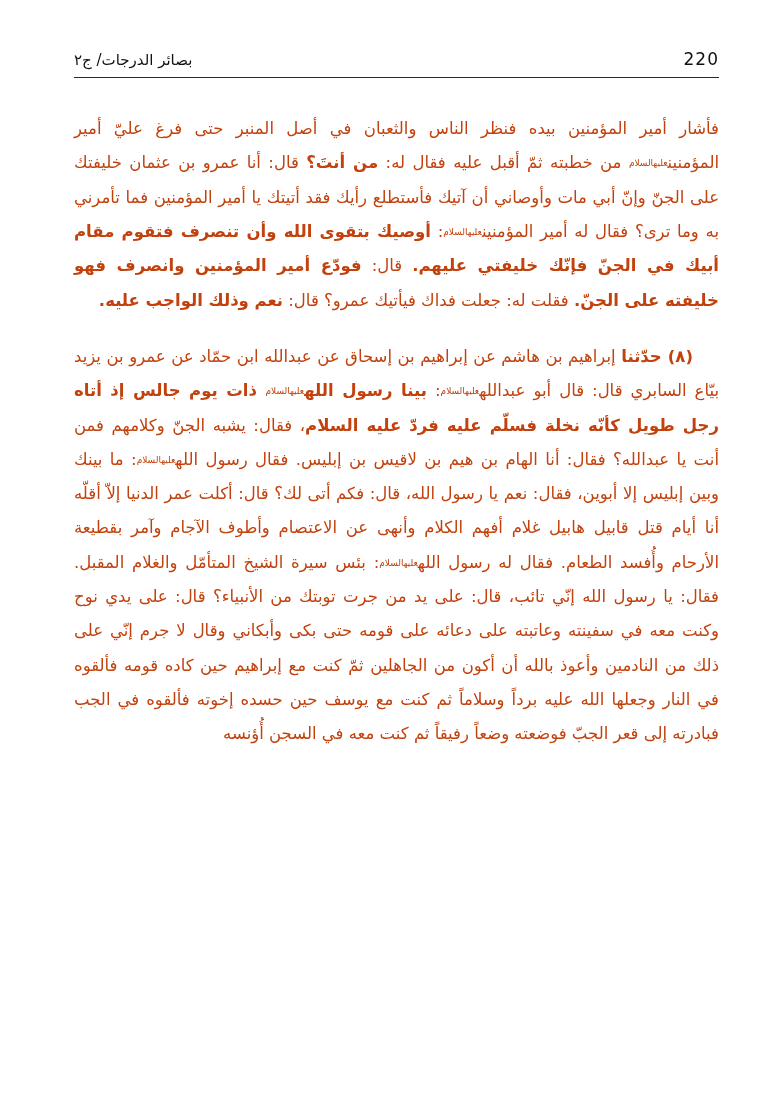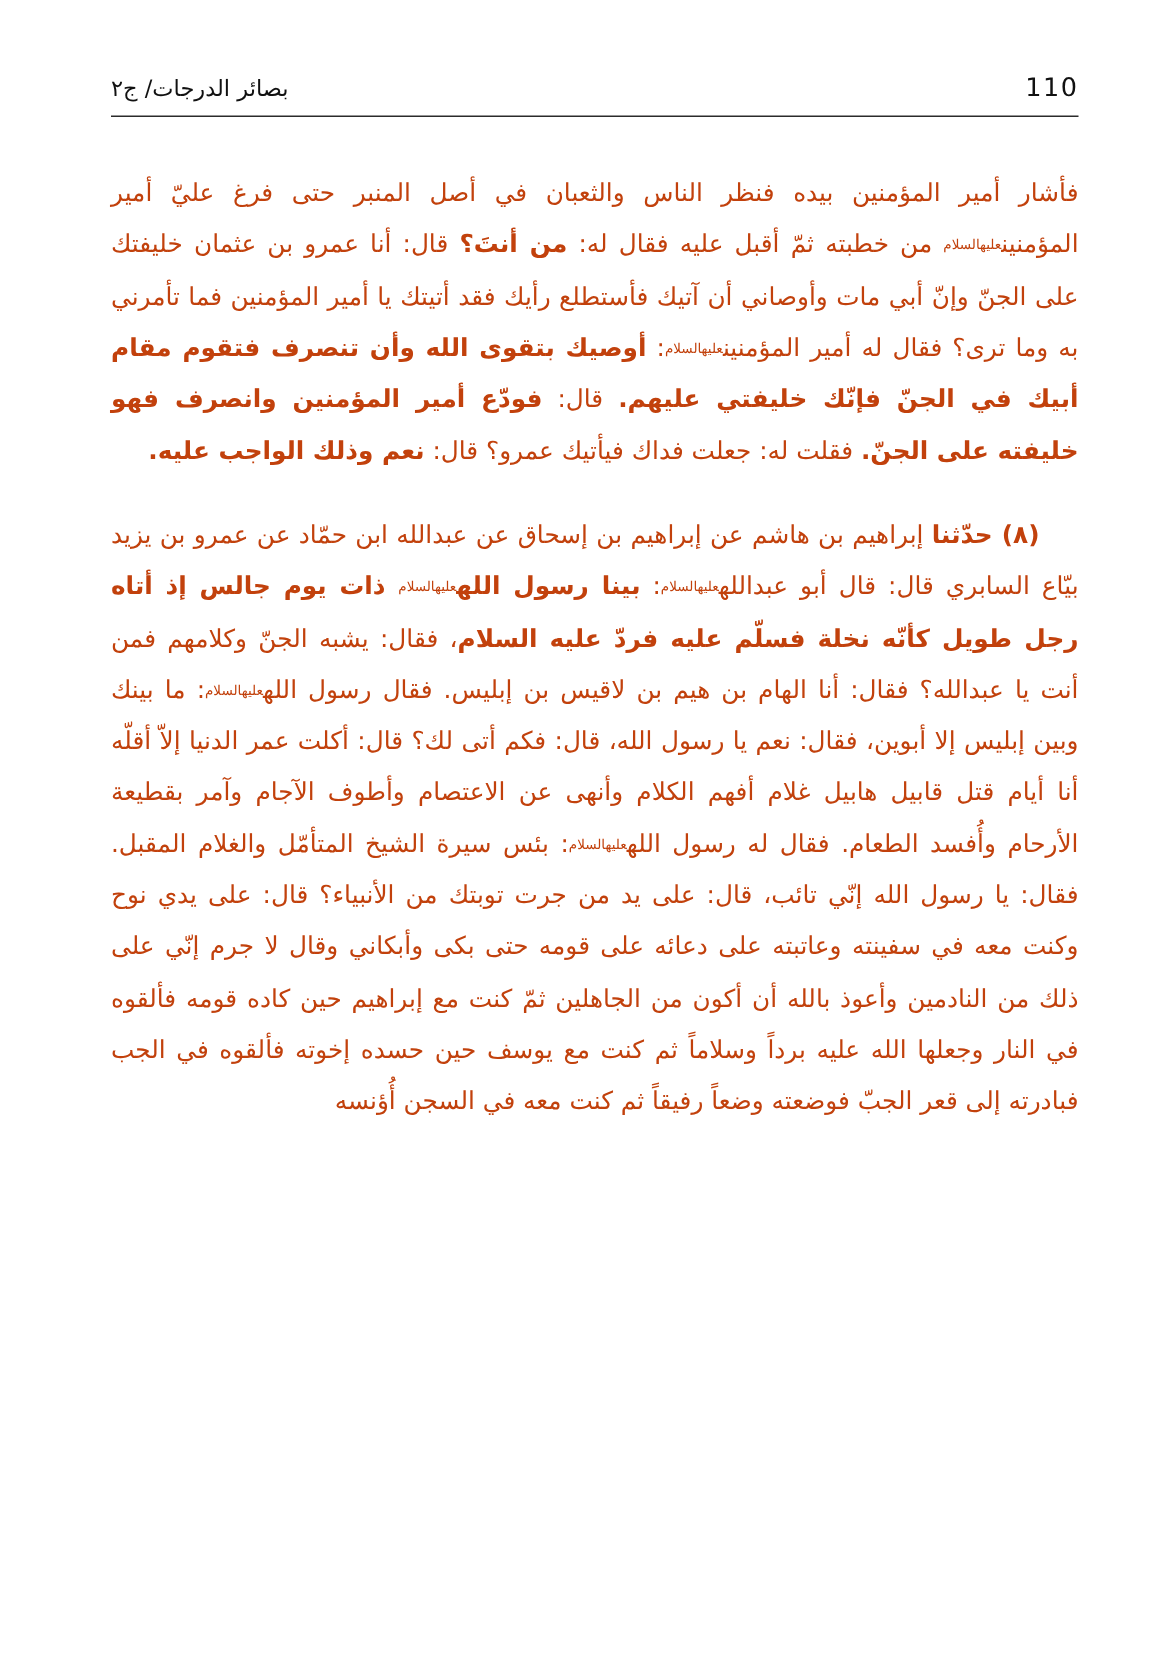--- a/index.html
+++ b/index.html
@@ -75,21 +75,21 @@
     font-family: "DejaVu Sans", sans-serif;
   }
 </style>
 </head>
 <body>
 
 <div class="page">
 
   <div class="header">
     <div class="header-book">بصائر الدرجات/ ج٢</div>
-    <div class="header-page">110</div>
+    <div class="header-page">220</div>
   </div>
   <div class="rule"></div>
 
   <div class="content" id="content">
       <div class="para"><span>فأشار أمير المؤمنين بيده فنظر الناس والثعبان في أصل المنبر حتى فرغ عليّ أمير المؤمنين</span><span class="sym" title="عليه السلام" style="font-size: 9px; letter-spacing: -1.5px;">عليه‍السلام</span><span> من خطبته ثمّ أقبل عليه فقال له: </span><b>من أنتَ؟</b><span> قال: أنا عمرو بن عثمان خليفتك على الجنّ وإنّ أبي مات وأوصاني أن آتيك فأستطلع رأيك فقد أتيتك يا أمير المؤمنين فما تأمرني به وما ترى؟ فقال له أمير المؤمنين</span><span class="sym" title="عليه السلام" style="font-size: 9px; letter-spacing: -1.5px;">عليه‍السلام</span><span>: </span><b>أوصيك بتقوى الله وأن تنصرف فتقوم مقام أبيك في الجنّ فإنّك خليفتي عليهم.</b><span> قال: </span><b>فودّع أمير المؤمنين وانصرف فهو خليفته على الجنّ.</b><span> فقلت له: جعلت فداك فيأتيك عمرو؟ قال: </span><b>نعم وذلك الواجب عليه.</b></div>
       <div class="para indent"><b>(٨) حدّثنا</b><span> إبراهيم بن هاشم عن إبراهيم بن إسحاق عن عبدالله ابن حمّاد عن عمرو بن يزيد بيّاع السابري قال: قال أبو عبدالله</span><span class="sym" title="عليه السلام" style="font-size: 9px; letter-spacing: -1.5px;">عليه‍السلام</span><span>: </span><b>بينا رسول الله</b><span class="sym" title="صلى الله عليه وآله" style="font-size: 9px; letter-spacing: -1.5px;">عليه‍السلام</span><b> ذات يوم جالس إذ أتاه رجل طويل كأنّه نخلة فسلّم عليه فردّ عليه السلام</b><span>، فقال: يشبه الجنّ وكلامهم فمن أنت يا عبدالله؟ فقال: أنا الهام بن هيم بن لاقيس بن إبليس. فقال رسول الله</span><span class="sym" title="صلى الله عليه وآله" style="font-size: 9px; letter-spacing: -1.5px;">عليه‍السلام</span><span>: ما بينك وبين إبليس إلا أبوين، فقال: نعم يا رسول الله، قال: فكم أتى لك؟ قال: أكلت عمر الدنيا إلاّ أقلّه أنا أيام قتل قابيل هابيل غلام أفهم الكلام وأنهى عن الاعتصام وأطوف الآجام وآمر بقطيعة الأرحام وأُفسد الطعام. فقال له رسول الله</span><span class="sym" title="صلى الله عليه وآله" style="font-size: 9px; letter-spacing: -1.5px;">عليه‍السلام</span><span>: بئس سيرة الشيخ المتأمّل والغلام المقبل. فقال: يا رسول الله إنّي تائب، قال: على يد من جرت توبتك من الأنبياء؟ قال: على يدي نوح وكنت معه في سفينته وعاتبته على دعائه على قومه حتى بكى وأبكاني وقال لا جرم إنّي على ذلك من النادمين وأعوذ بالله أن أكون من الجاهلين ثمّ كنت مع إبراهيم حين كاده قومه فألقوه في النار وجعلها الله عليه برداً وسلاماً ثم كنت مع يوسف حين حسده إخوته فألقوه في الجب فبادرته إلى قعر الجبّ فوضعته وضعاً رفيقاً ثم كنت معه في السجن أُؤنسه</span></div>
     </div>
 
 </div>
 

